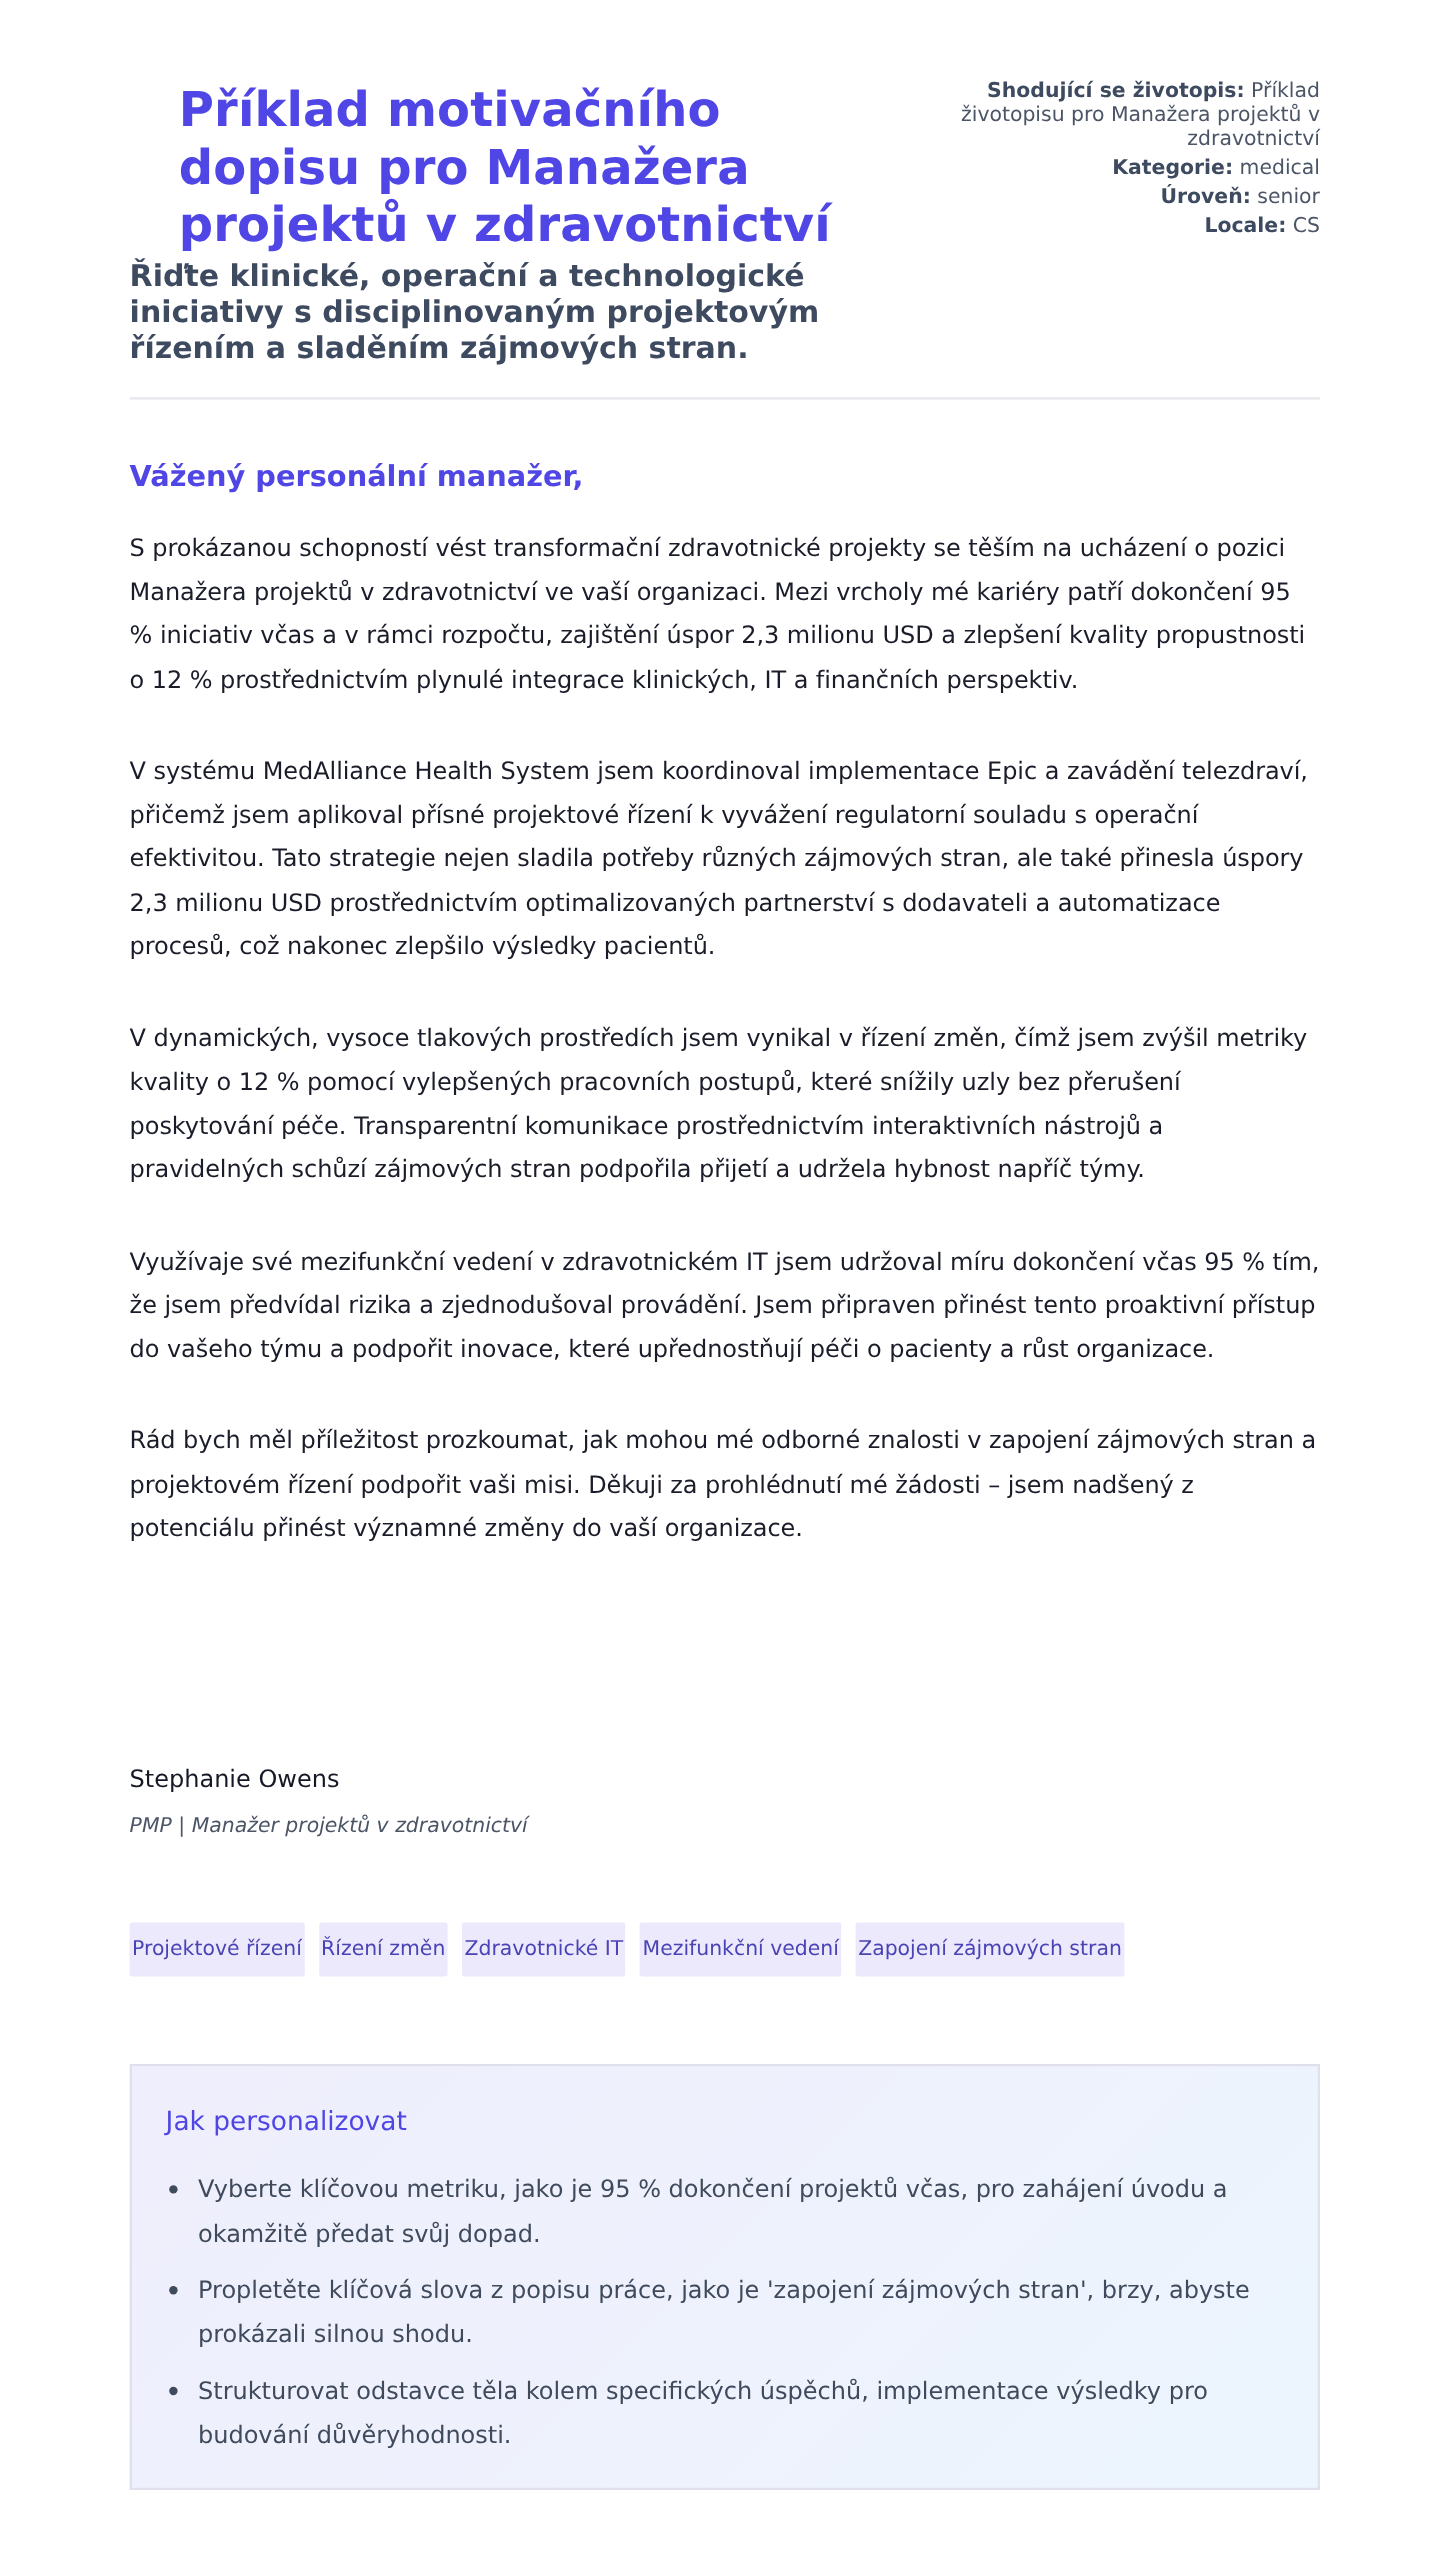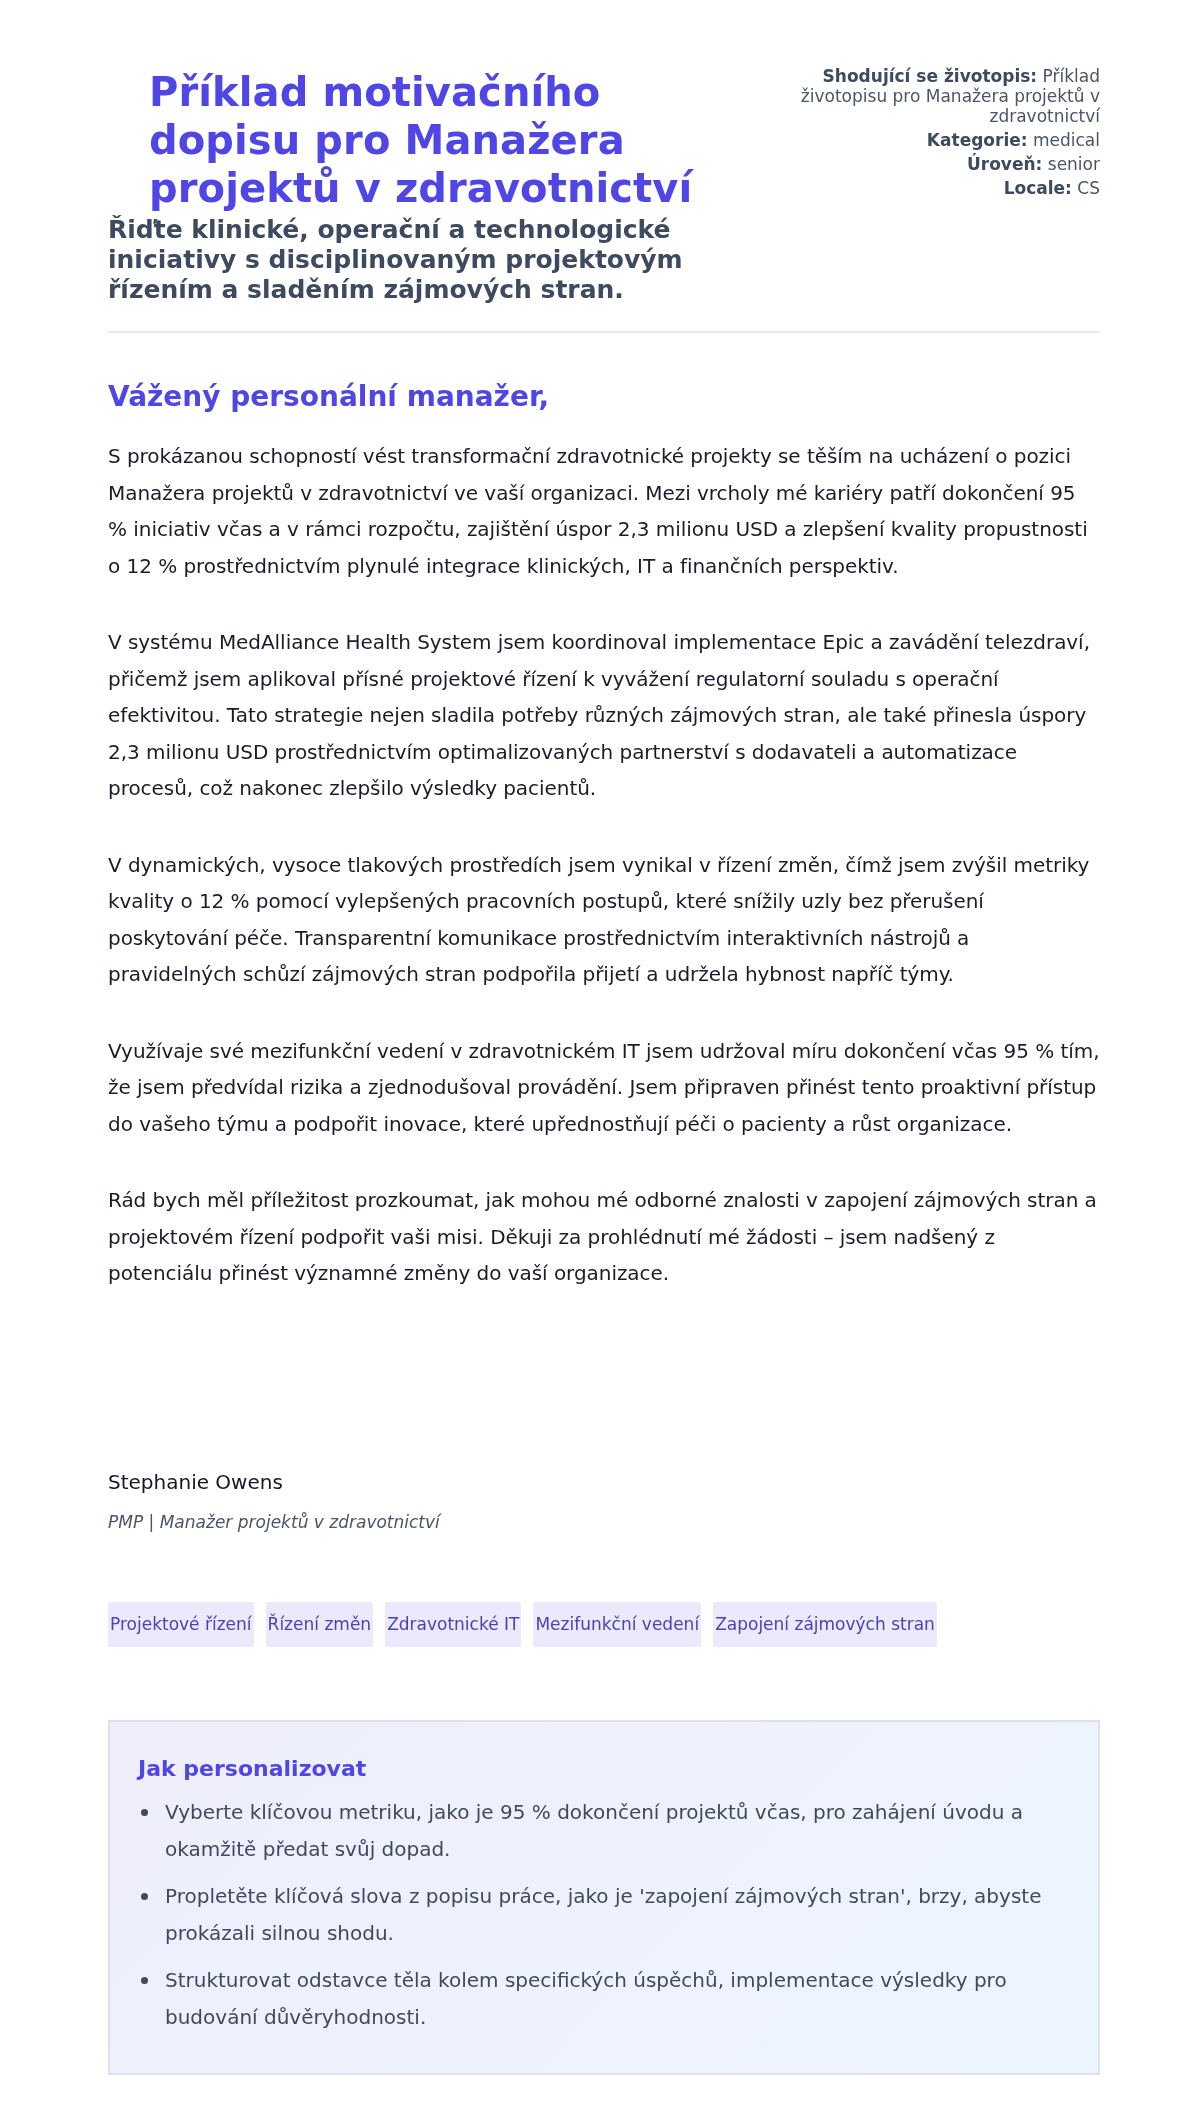--- a/index.html
+++ b/index.html
@@ -53,21 +53,21 @@
       font-size: 17px;
       line-height: 20px;
       color: #4b5566;
     }
     .meta-row { margin-bottom: 4px; }
     .meta-row b { color: #3d4a5f; font-weight: bold; }
     .greeting {
       position: absolute;
       top: 383px;
       left: 0;
-      font-size: 28px;
+      font-size: 24px;
       font-weight: bold;
       color: #4f46e5;
       line-height: 28px;
     }
     .body-text {
       position: absolute;
       top: 438px;
       left: 0;
       width: 992px;
     }
@@ -118,24 +118,24 @@
       top: 1720px;
       left: 0;
       width: 992px;
       height: 355px;
       border: 2px solid #dfe0ec;
       background: linear-gradient(135deg, #efeefc 0%, #eef2fd 55%, #ecf5fe 100%);
       padding: 32px 28px 20px 28px;
     }
     .tips-title {
       font-size: 22px;
-      font-weight: bold;
+      font-weight: normal;
       color: #4f46e5;
       line-height: 30px;
-      margin-bottom: 10px;
+      margin-bottom: 22px;
     }
     .tips ul {
       list-style: none;
       padding-left: 0;
     }
     .tips li {
       position: relative;
       font-size: 20px;
       line-height: 37px;
       color: #3f4a5c;

